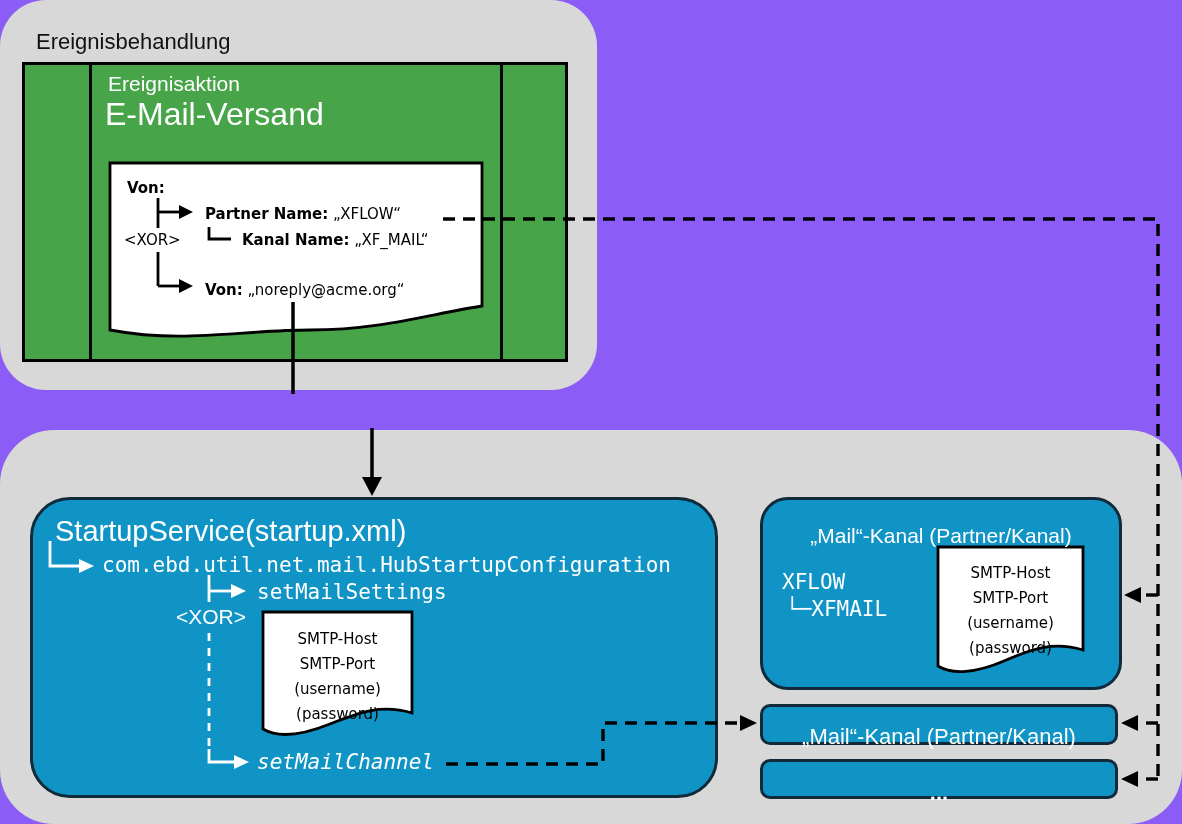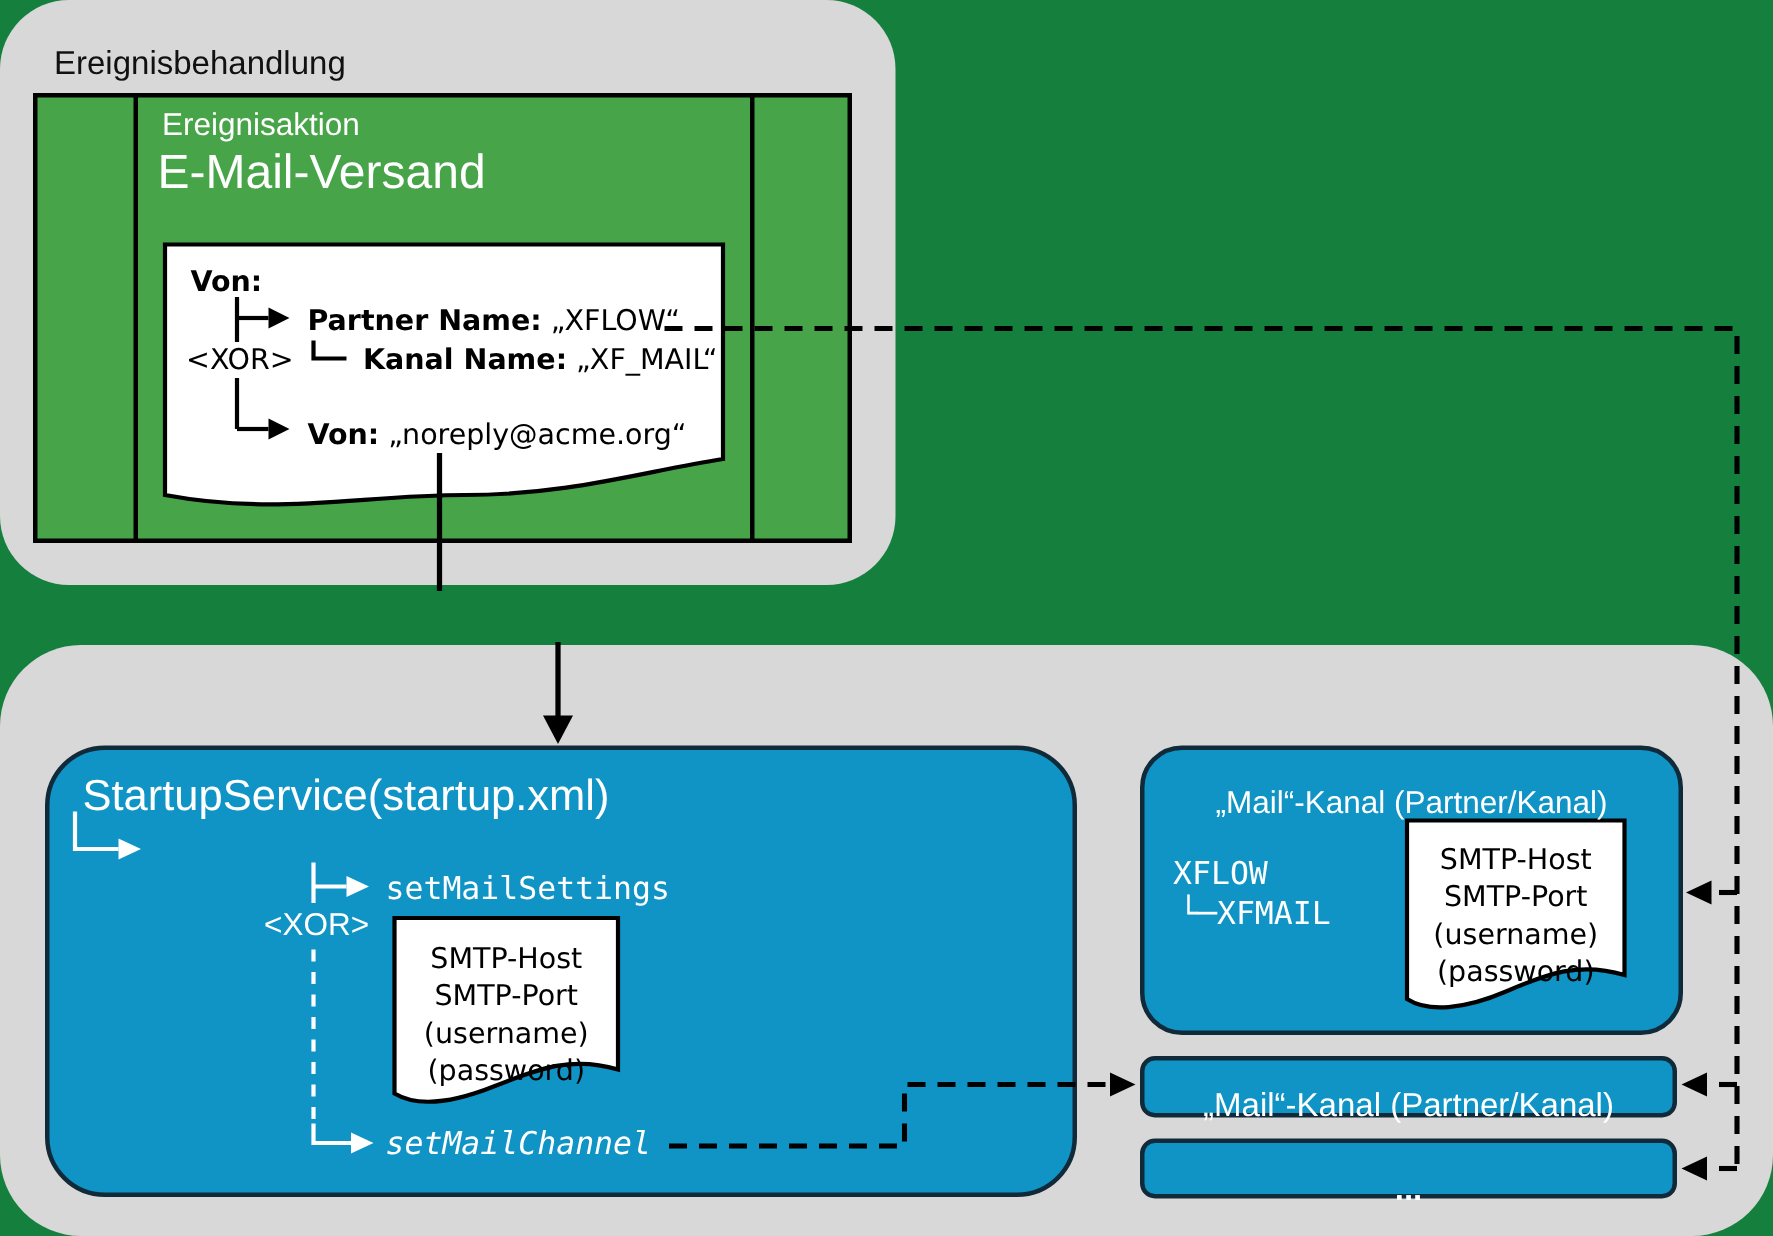--- a/index.html
+++ b/index.html
@@ -1,35 +1,35 @@
 <!DOCTYPE html>
 <html><head>
 <meta charset="utf-8">
 <style>
   html,body{margin:0;padding:0;background:#000;}
-  #canvas{position:relative;width:1182px;height:824px;background:#15803d;overflow:hidden;
+  #canvas{position:relative;width:1182px;height:824px;background:#8b5cf6;overflow:hidden;
           font-family:"Liberation Sans",sans-serif;}
   .abs{position:absolute;}
   .panel{position:absolute;background:#d8d8d8;}
   #top-panel{left:0;top:3;width:597px;height:390px;border-radius:46px;}
   #bottom-panel{left:0;top:430px;width:1182px;height:394px;border-radius:54px;}
   .panel-label{position:absolute;color:#111;font-size:22px;line-height:24px;}
   #green-box{left:22px;top:62px;width:546px;height:300px;background:#48a449;
              border:3px solid #000;box-sizing:border-box;}
   .green-divider{position:absolute;top:62px;width:3px;height:300px;background:#000;}
   #ereignisaktion{left:108px;top:72px;color:#fff;font-size:21px;}
   #email-versand{left:105px;top:96px;color:#fff;font-size:32px;}
   .blue-box{position:absolute;background:#1094c6;border:3px solid #102a3a;box-sizing:border-box;}
   #startup-box{left:30px;top:497px;width:688px;height:301px;border-radius:40px;}
   #mail-box{left:760px;top:497px;width:362px;height:193px;border-radius:28px;}
   #mail-bar{left:760px;top:704px;width:358px;height:41px;border-radius:10px;}
   #more-bar{left:760px;top:759px;width:358px;height:40px;border-radius:10px;}
   .white-t{color:#fff;}
   .mono{font-family:"DejaVu Sans Mono",monospace;font-size:21px;line-height:23px;}
-  .notetext{font-family:"DejaVu Sans",sans-serif;font-size:19px;line-height:23px;color:#000;}
+  .notetext{font-family:"DejaVu Sans",sans-serif;font-size:15px;line-height:23px;color:#000;}
   .notetext b{font-weight:bold;}
   #startup-title{left:55px;top:515px;font-size:29px;color:#fff;}
   .svg-layer{position:absolute;left:0;top:0;width:1182px;height:824px;pointer-events:none;}
   #notes-svg{z-index:5;}
   .txt{z-index:10;}
   #connector-svg{z-index:30;}
   .center{text-align:center;margin-top:12px;}
 </style>
 </head>
 <body>
@@ -70,20 +70,21 @@
     <b>Kanal Name:</b>
     <span>„XF_MAIL“</span>
   </div>
   <div class="abs txt notetext" style="left:124px;top:229px;">&lt;XOR&gt;</div>
   <div class="abs txt notetext" style="left:205px;top:279px;">
     <b>Von:</b>
     <span>„noreply@acme.org“</span>
   </div>
 
   <div class="abs txt" id="startup-title">StartupService(startup.xml)</div>
+  <div class="abs txt mono white-t" style="left:102px;top:554px;">com.ebd.util.net.mail.HubStartupConfiguration</div>
   <div class="abs txt mono white-t" style="left:257px;top:581px;">setMailSettings</div>
   <div class="abs txt white-t" style="left:176px;top:605px;font-size:21px;">&lt;XOR&gt;</div>
   <div class="abs txt mono white-t" style="left:257px;top:751px;font-style:italic;">setMailChannel</div>
 
   <div class="abs txt notetext center" style="left:263px;top:616px;width:149px;">
     <div style="margin-bottom:2px;">SMTP-Host</div>
     <div style="margin-bottom:2px;">SMTP-Port</div>
     <div style="margin-bottom:2px;">(username)</div>
     <div>(password)</div>
   </div>

